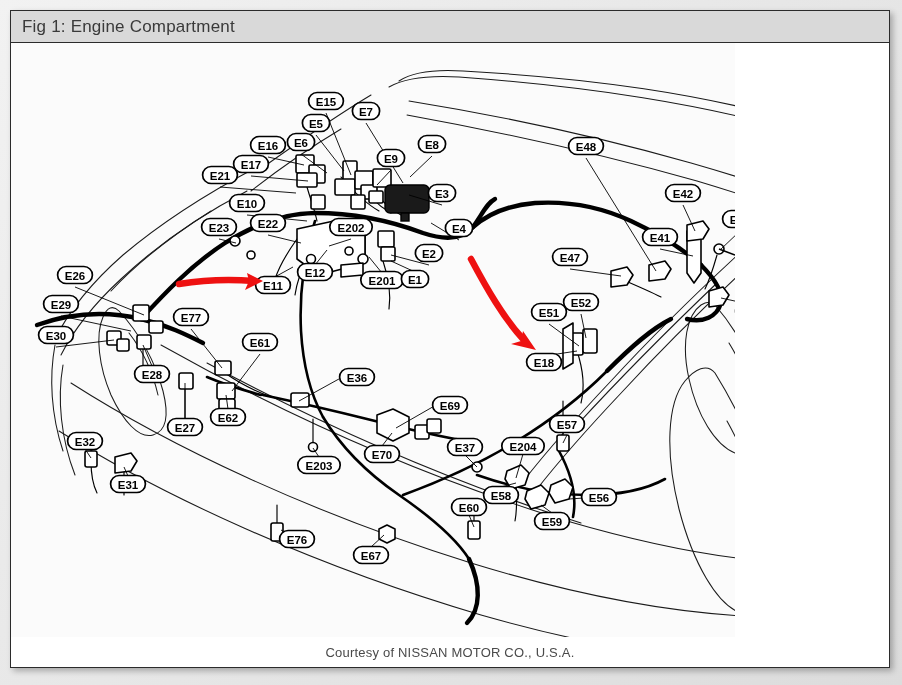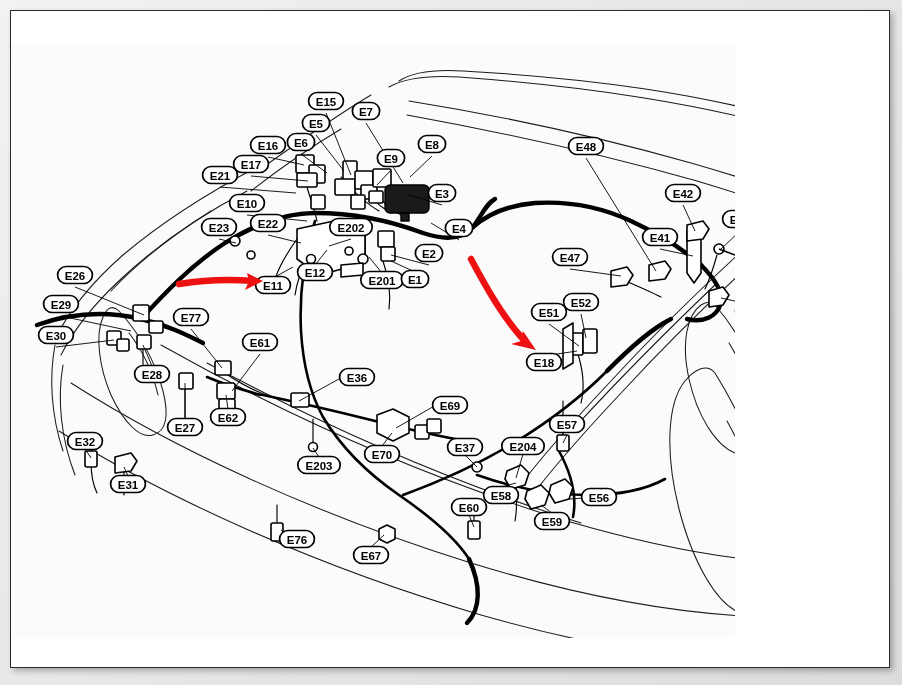--- a/index.html
+++ b/index.html
@@ -63,20 +63,23 @@
   .arrow{stroke:#ee1111;stroke-width:6.5;fill:none;stroke-linecap:round;stroke-linejoin:round;}
   .arrowhead{fill:#ee1111;}
 </style>
 </head>
 <body>
 
 <div id="page">
 
   <div id="panel">
 
+    <div id="titlebar">
+      <span id="title">Fig 1: Engine Compartment</span>
+    </div>
 
     <div id="figure">
       <svg id="figsvg" width="878" height="595" viewBox="0 0 878 595">
 
         <g>
 
           <path class="body-line" d="M388,38 C400,30 420,26 452,28 C560,34 700,48 830,92"></path>
           <path class="body-line" d="M378,44 C392,36 414,32 448,34 C556,42 700,58 838,104"></path>
           <path class="body-line" d="M360,52 C330,70 292,96 258,120"></path>
           <path class="body-line" d="M398,58 C460,68 560,86 680,120 C760,143 812,162 848,178"></path>
@@ -508,15 +511,18 @@
             <path class="arrowhead" d="M252,238 L236,230 L238,238 L234,247 Z"></path>
           </g>
           <g>
             <path class="arrow" d="M460,216 C476,246 492,274 512,296"></path>
             <path class="arrowhead" d="M525,307 L512,288 L510,298 L500,301 Z"></path>
           </g>
         </g>
       </svg>
     </div>
 
+    <div id="footer">
+      <span id="footer-text">Courtesy of NISSAN MOTOR CO., U.S.A.</span>
+    </div>
 
   </div>
 </div>
 
 </body></html>

